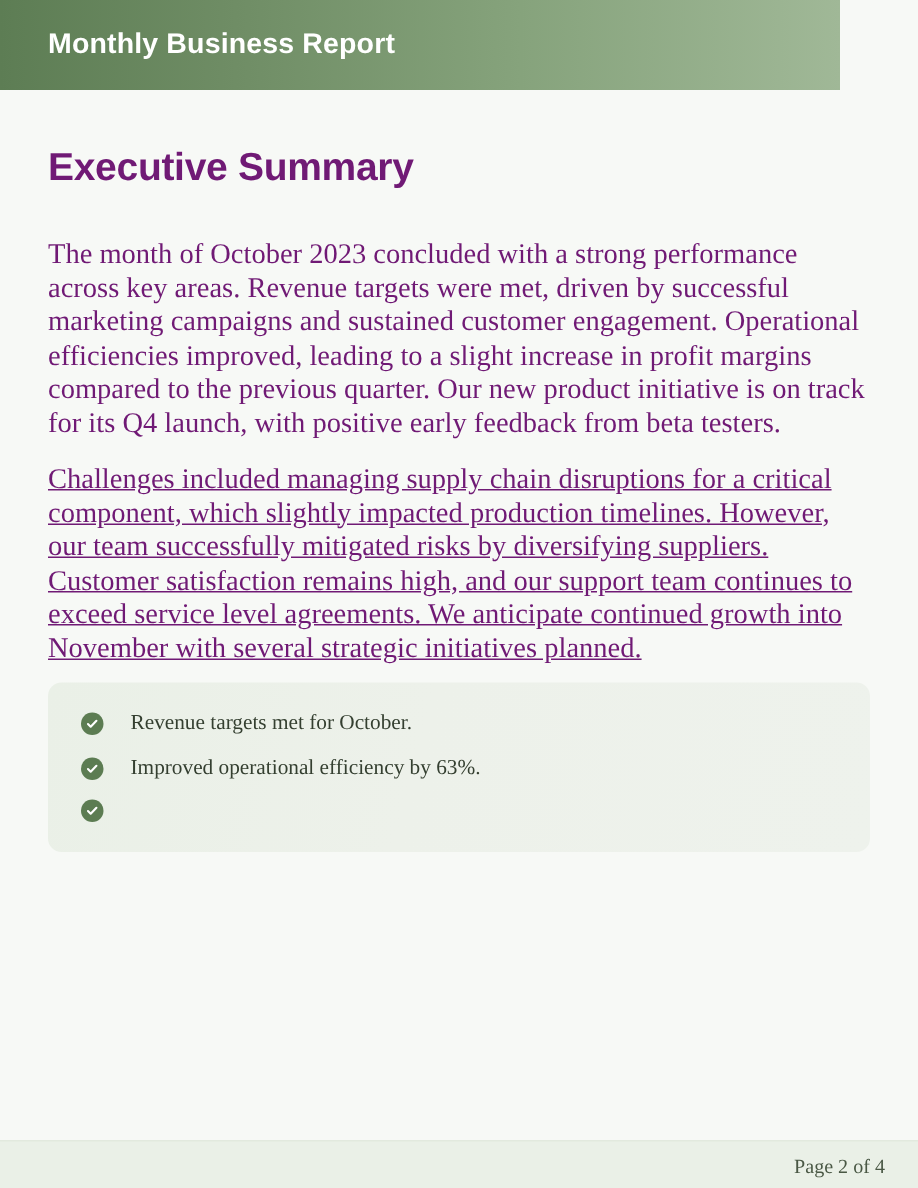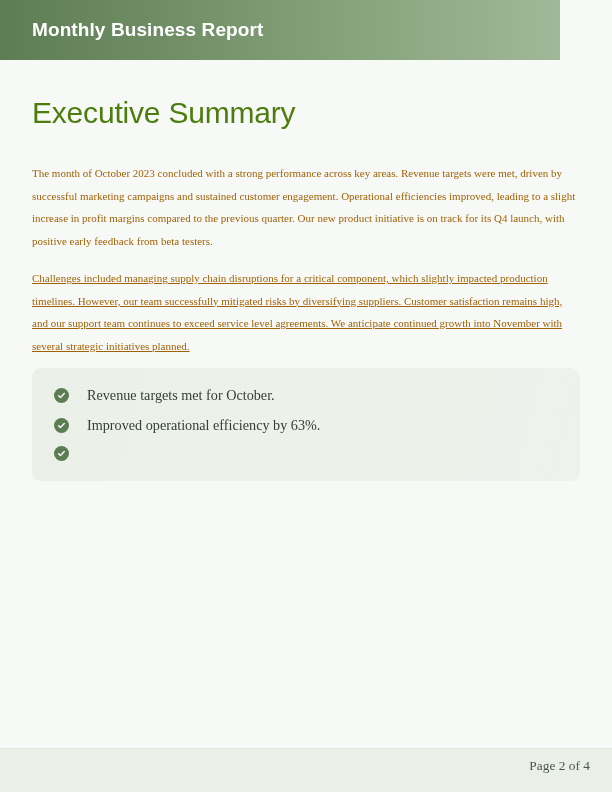--- a/index.html
+++ b/index.html
@@ -41,32 +41,32 @@
   .content {
     position: absolute;
     top: 60px;
     left: 0;
     width: 612px;
     padding: 36px 32px 0 32px;
   }
 
   .page-title {
     font-family: "Liberation Sans", sans-serif;
-    font-size: 30px;
-    font-weight: 400;
-    color: #4d7c0f;
+    font-size: 26px;
+    font-weight: 700;
+    color: #701a75;
     margin: 0 0 32px 0;
     letter-spacing: -0.2px;
   }
 
   .body-paragraph {
     font-family: "Liberation Serif", serif;
-    font-size: 11px;
+    font-size: 19px;
     line-height: 22.5px;
-    color: #a16207;
+    color: #701a75;
     margin: 0 0 0 0;
     text-align: left;
   }
   .body-paragraph + .body-paragraph {
     margin-top: 15px;
     text-decoration: underline;
   }
 
   
   .callout {
@@ -115,21 +115,21 @@
     color: #343f30;
     line-height: 18px;
   }
 
   
   .doc-footer {
     position: absolute;
     left: 0;
     bottom: 0;
     width: 612px;
-    height: 44px;
+    height: 32px;
     background: #eaf0e7;
     border-top: 1px solid #e2e9de;
   }
   .footer-page-number {
     position: absolute;
     right: 22px;
     top: 9px;
     width: 70px;
     text-align: right;
     font-family: "Liberation Serif", serif;

